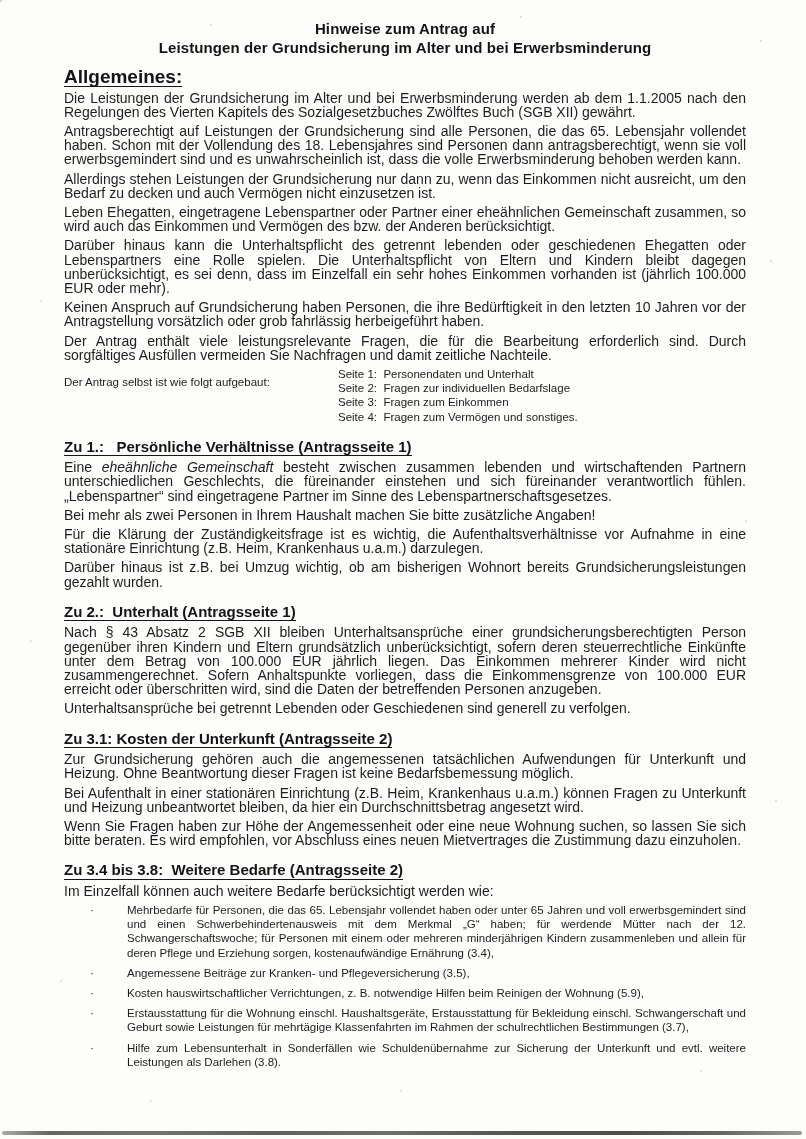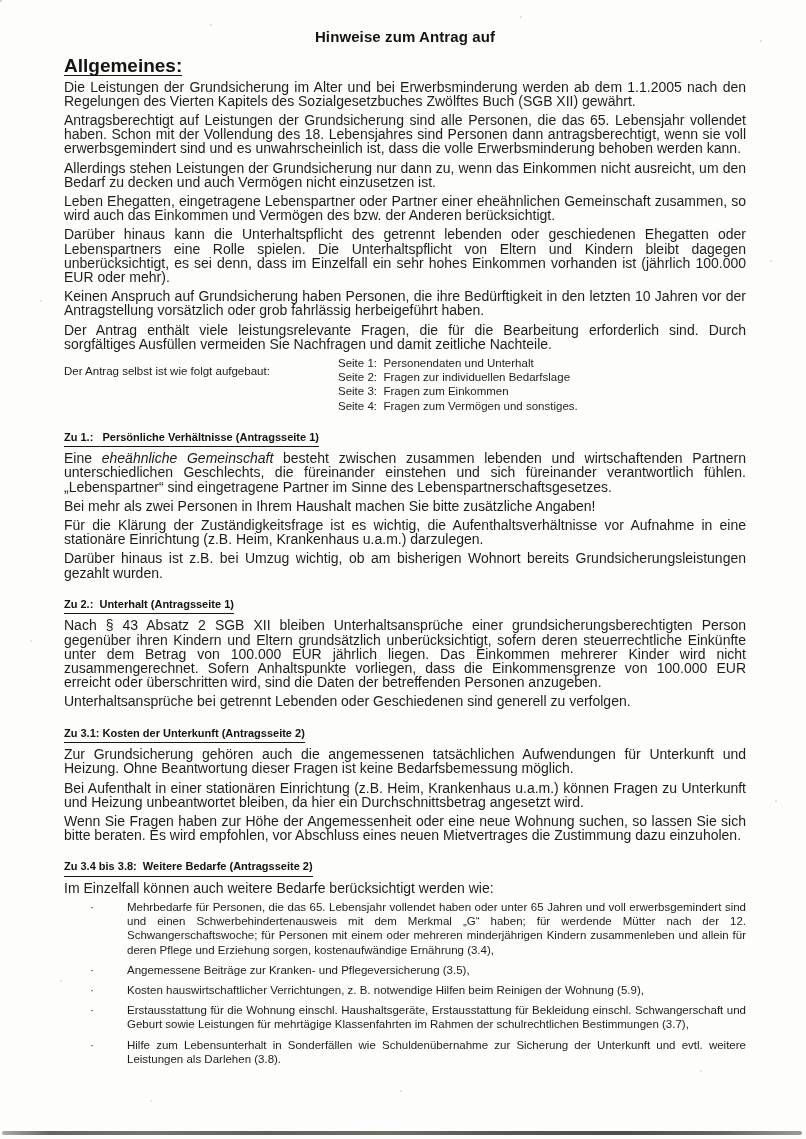--- a/index.html
+++ b/index.html
@@ -4,31 +4,31 @@
 <style>
   * { margin:0; padding:0; box-sizing:border-box; }
   html,body { width:806px; height:1139px; }
   body {
     position:relative;
     background:#fdfdfb;
     font-family:"Liberation Sans", sans-serif;
     color:#1d1d1d;
     overflow:hidden;
   }
-  .content { padding:27px 60px 0 64px; }
+  .content { padding:19px 60px 0 64px; }
 
   .title { text-align:center; font-weight:bold; font-size:15px; line-height:19px; letter-spacing:0.1px; margin-bottom:12px; color:#141414; }
 
   section { margin-top:14px; }
   section.first { margin-top:0; }
 
   .sec-h {
     display:inline-block;
     font-weight:bold;
-    font-size:11px;
+    font-size:15px;
     line-height:15px;
     border-bottom:1.7px solid #161616;
     padding-bottom:1.5px;
     margin-bottom:4px;
     white-space:pre;
     color:#141414;
   }
   .sec-h.big { font-size:19px; }
 
   p { font-size:14px; line-height:14.2px; text-align:justify; margin-bottom:5px; }
@@ -73,20 +73,21 @@
 </style>
 </head>
 <body>
 
 <div class="scan-noise"></div>
 
 <div class="content">
 
   <header class="title">
     <div>Hinweise zum Antrag auf</div>
+    <div>Leistungen der Grundsicherung im Alter und bei Erwerbsminderung</div>
   </header>
 
   <section class="first">
     <div><span class="sec-h big">Allgemeines:</span></div>
     <p>Die Leistungen der Grundsicherung im Alter und bei Erwerbsminderung werden ab dem 1.1.2005 nach den Regelungen des Vierten Kapitels des Sozialgesetzbuches Zwölftes Buch (SGB XII) gewährt.</p>
     <p>Antragsberechtigt auf Leistungen der Grundsicherung sind alle Personen, die das 65. Lebensjahr vollendet haben. Schon mit der Vollendung des 18. Lebensjahres sind Personen dann antragsberechtigt, wenn sie voll erwerbsgemindert sind und es unwahrscheinlich ist, dass die volle Erwerbsminderung behoben werden kann.</p>
     <p>Allerdings stehen Leistungen der Grundsicherung nur dann zu, wenn das Einkommen nicht ausreicht, um den Bedarf zu decken und auch Vermögen nicht einzusetzen ist.</p>
     <p>Leben Ehegatten, eingetragene Lebenspartner oder Partner einer eheähnlichen Gemeinschaft zusammen, so wird auch das Einkommen und Vermögen des bzw. der Anderen berücksichtigt.</p>
     <p>Darüber hinaus kann die Unterhaltspflicht des getrennt lebenden oder geschiedenen Ehegatten oder Lebenspartners eine Rolle spielen. Die Unterhaltspflicht von Eltern und Kindern bleibt dagegen unberücksichtigt, es sei denn, dass im Einzelfall ein sehr hohes Einkommen vorhanden ist (jährlich 100.000 EUR oder mehr).</p>
     <p>Keinen Anspruch auf Grundsicherung haben Personen, die ihre Bedürftigkeit in den letzten 10 Jahren vor der Antragstellung vorsätzlich oder grob fahrlässig herbeigeführt haben.</p>

